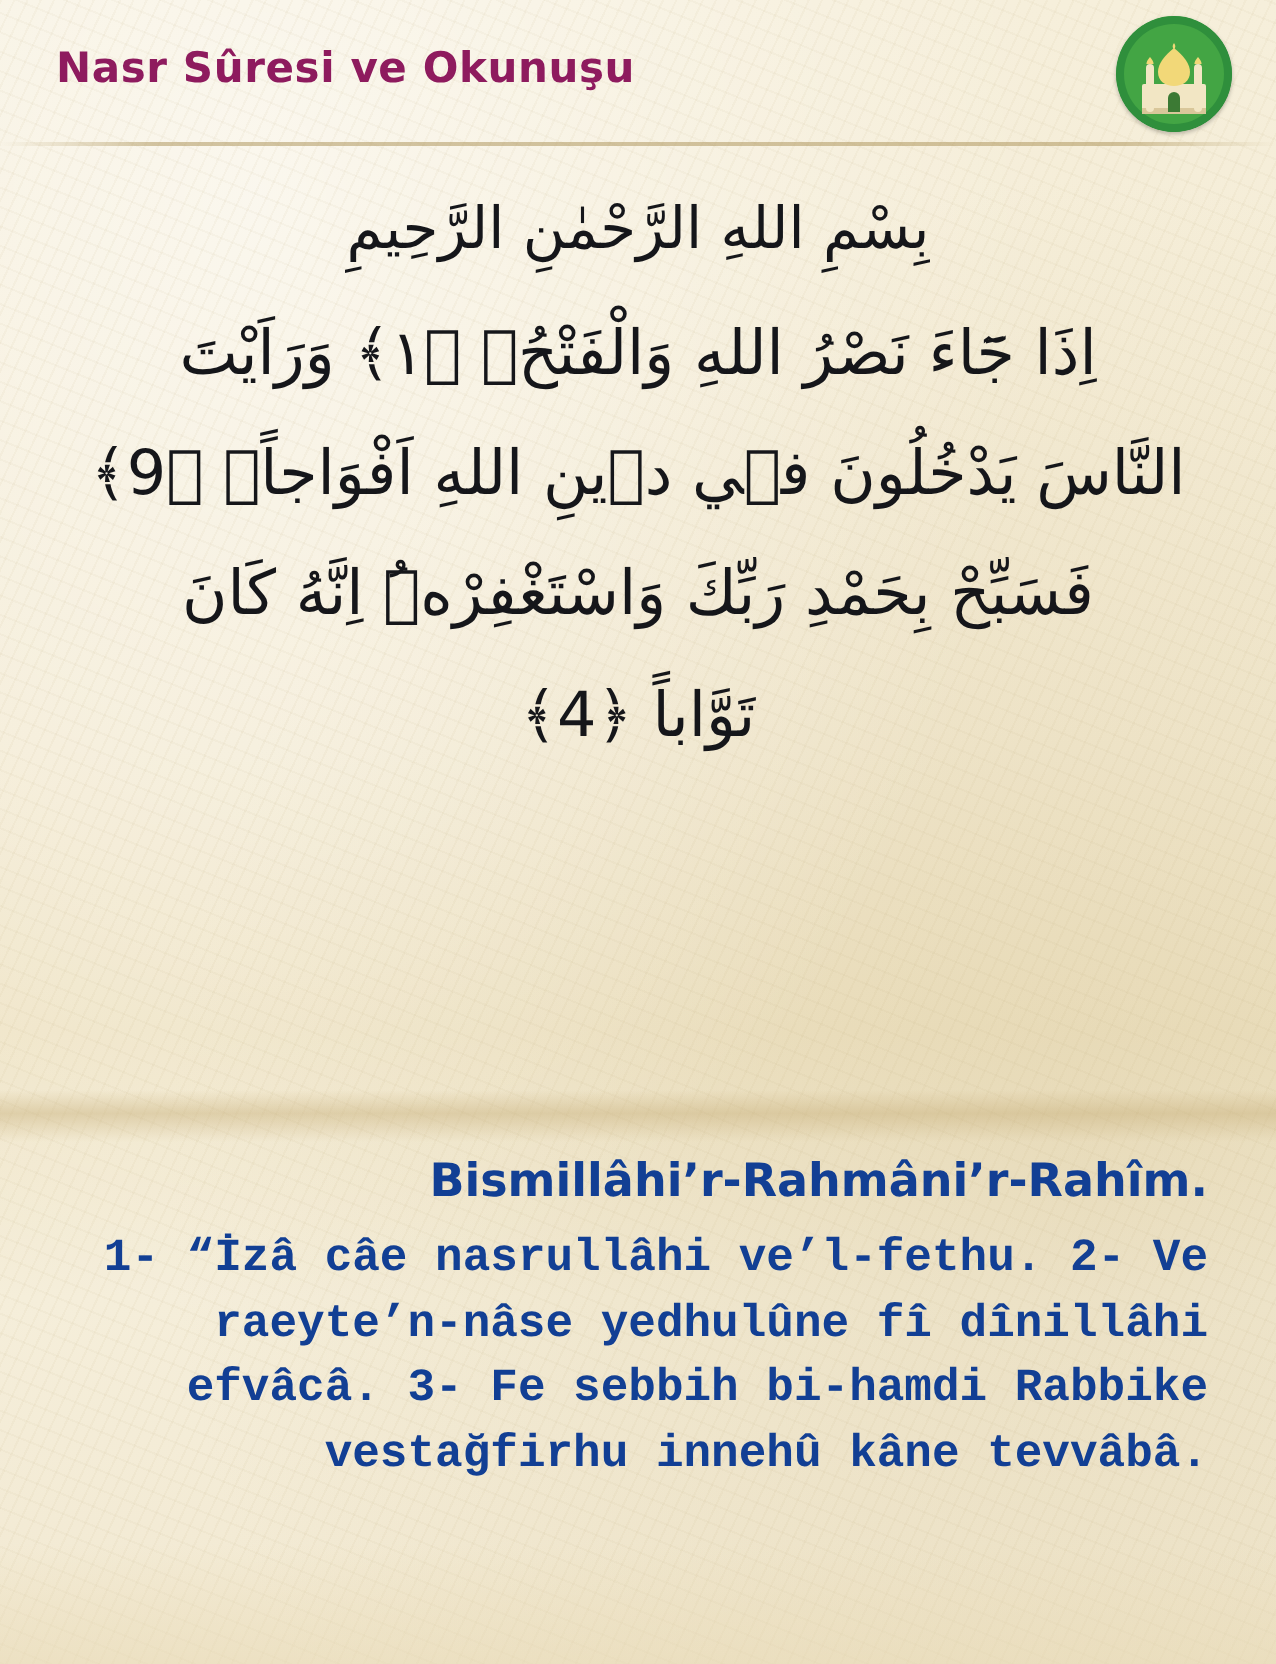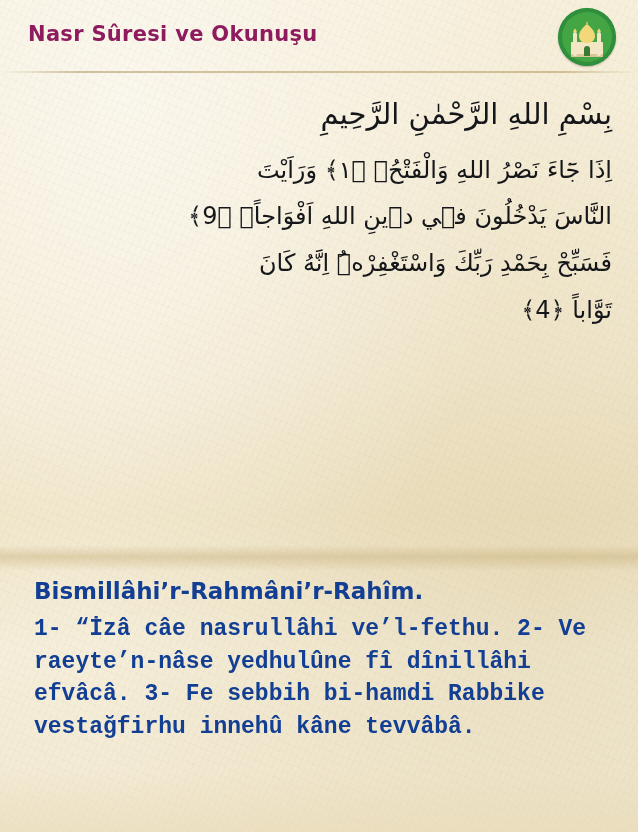--- a/index.html
+++ b/index.html
@@ -66,27 +66,27 @@
     overflow: hidden;
   }
   .mosque-badge svg {
     display: block;
   }
   .arabic-block {
     position: absolute;
     left: 0; right: 0;
     top: 86px;
     height: 450px;
-    text-align: right;
+    text-align: center;
     direction: rtl;
     color: #1a1a1a;
   }
   .arabic-line {
     font-family: "DejaVu Sans", "Liberation Sans", sans-serif;
-    font-size: 24px;
+    font-size: 31px;
     line-height: 1.95;
     color: #15161a;
     padding: 0 26px;
     letter-spacing: 0.5px;
   }
   .arabic-line.bismillah {
     font-size: 29px;
     margin-bottom: 4px;
   }
   .divider-band {
@@ -94,21 +94,21 @@
     left: 0; right: 0;
     top: 545px;
     height: 26px;
     background: linear-gradient(180deg, rgba(205,183,133,0) 0%, rgba(199,175,122,0.45) 45%, rgba(205,183,133,0) 100%);
   }
   .translit-block {
     position: absolute;
     left: 34px;
     right: 34px;
     top: 578px;
-    text-align: left;
+    text-align: right;
   }
   .translit-title {
     font-size: 23px;
     font-weight: bold;
     color: #123f94;
     margin-bottom: 9px;
     font-family: "DejaVu Sans", sans-serif;
   }
   .translit-body {
     font-size: 23px;

